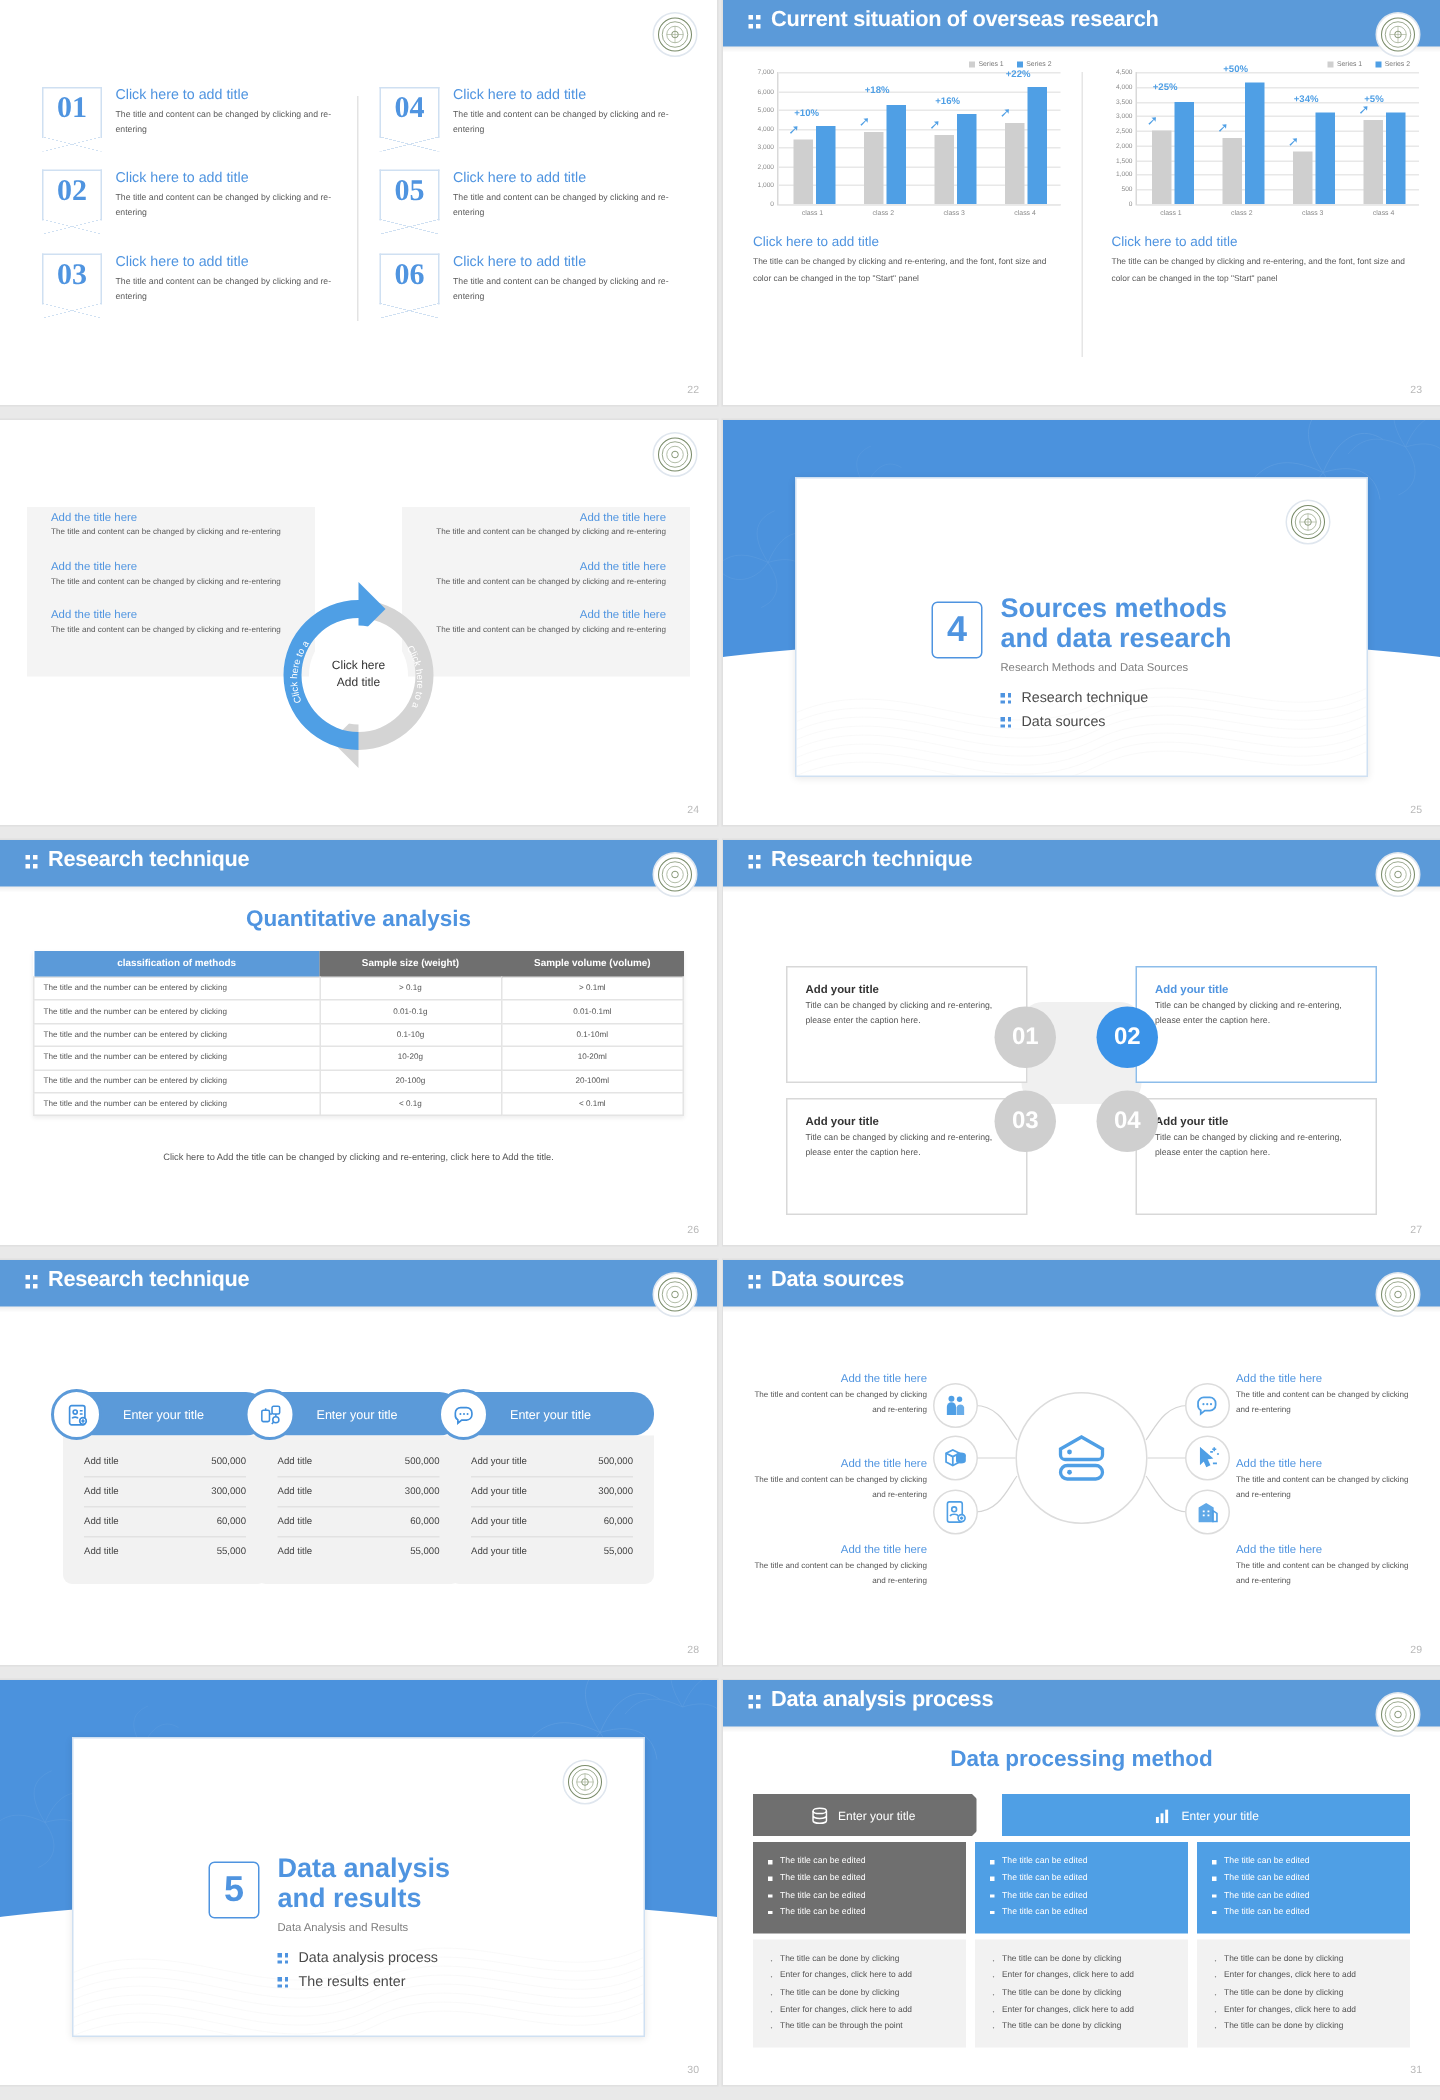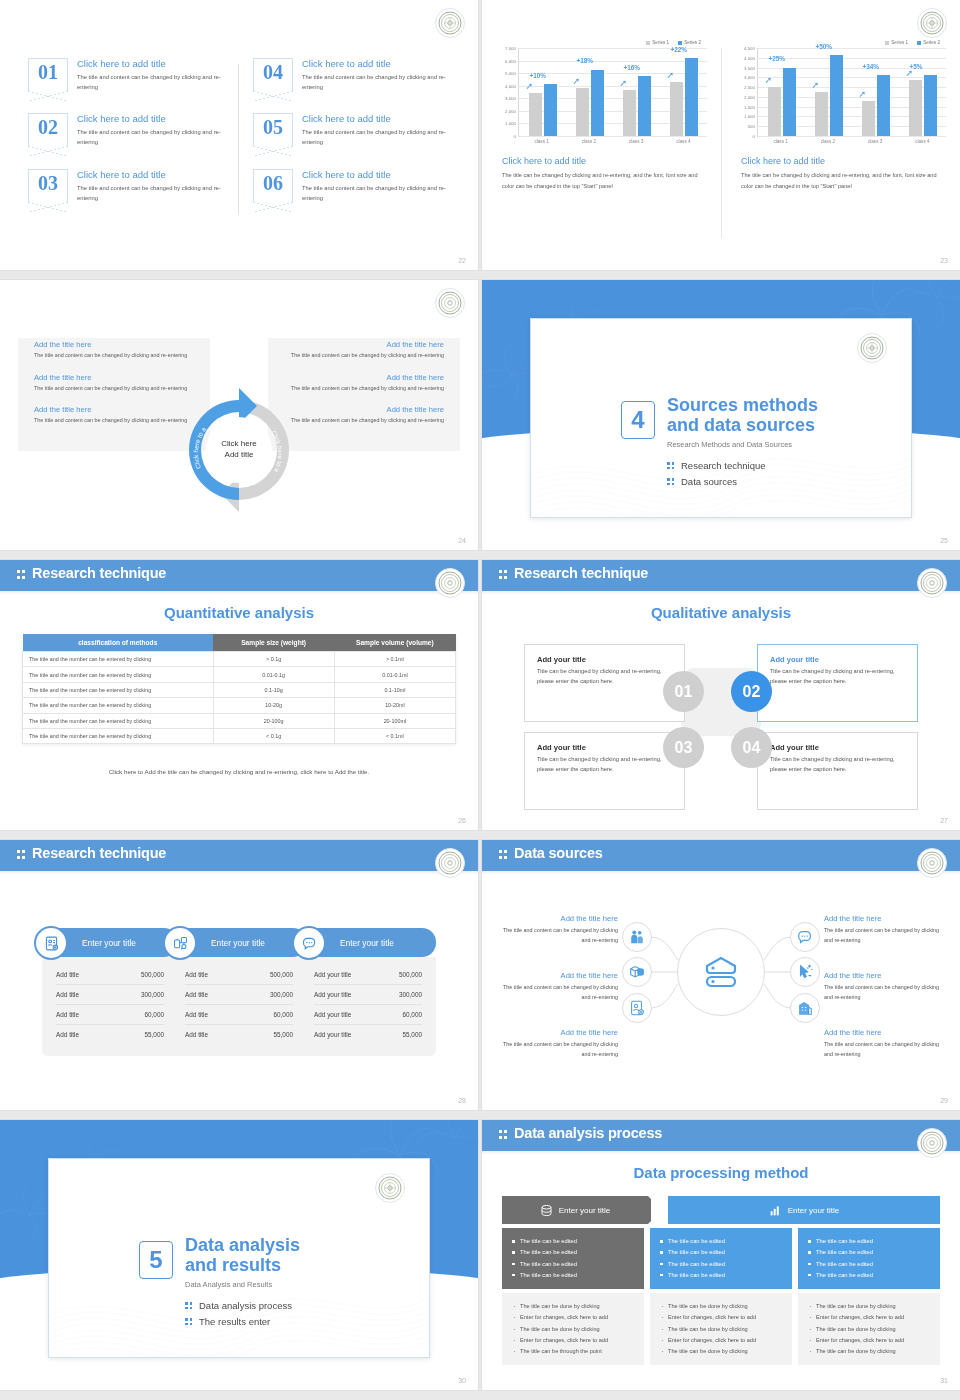--- a/index.html
+++ b/index.html
@@ -242,20 +242,29 @@
         <div class="itxt">
             <h3>Click here to add title</h3>
             <p>The title and content can be changed by clicking and re-entering</p>
           </div>
       </div>
     </div>
     <div class="pg">22</div>
   </div>
 
   <div class="slide s23">
+    <div class="hdr">
+      <div class="dots">
+          <i></i>
+          <i></i>
+          <i></i>
+          <i></i>
+        </div>
+      <h1>Current situation of overseas research</h1>
+    </div>
     <div class="seal">
       <svg width="24" height="24" viewBox="0 0 24 24">
           <circle cx="12" cy="12" r="11" fill="none" stroke="#7a8c6a" stroke-width=".7"></circle>
           <circle cx="12" cy="12" r="8.5" fill="none" stroke="#7a8c6a" stroke-width=".5"></circle>
           <circle cx="12" cy="12" r="5.5" fill="none" stroke="#9aa88c" stroke-width=".5"></circle>
           <circle cx="12" cy="12" r="2.2" fill="none" stroke="#7a8c6a" stroke-width=".6"></circle>
           <path d="M12 6.5v11M6.5 12h11" stroke="#9aa88c" stroke-width=".4"></path>
         </svg>
     </div>
     <div class="vline"></div>
@@ -506,21 +515,21 @@
         <svg width="24" height="24" viewBox="0 0 24 24">
             <circle cx="12" cy="12" r="11" fill="none" stroke="#7a8c6a" stroke-width=".7"></circle>
             <circle cx="12" cy="12" r="8.5" fill="none" stroke="#7a8c6a" stroke-width=".5"></circle>
             <circle cx="12" cy="12" r="5.5" fill="none" stroke="#9aa88c" stroke-width=".5"></circle>
             <circle cx="12" cy="12" r="2.2" fill="none" stroke="#7a8c6a" stroke-width=".6"></circle>
             <path d="M12 6.5v11M6.5 12h11" stroke="#9aa88c" stroke-width=".4"></path>
           </svg>
       </div>
       <div class="div-num">4</div>
       <div class="div-txt">
-        <h2><span>Sources methods</span><br><span>and data sources</span></h2>
+        <h2><span>Sources methods</span><br><span>and data research</span></h2>
         <h4>Research Methods and Data Sources</h4>
         <ul class="div-list">
           <li>
               <span class="bdots">
                 <i></i>
                 <i></i>
                 <i></i>
                 <i></i>
               </span>
               <span>Research technique</span>
@@ -615,21 +624,20 @@
       <h1>Research technique</h1>
     </div>
     <div class="seal">
       <svg width="24" height="24" viewBox="0 0 24 24">
           <circle cx="12" cy="12" r="11" fill="none" stroke="#7a8c6a" stroke-width=".7"></circle>
           <circle cx="12" cy="12" r="8.5" fill="none" stroke="#7a8c6a" stroke-width=".5"></circle>
           <circle cx="12" cy="12" r="5.5" fill="none" stroke="#9aa88c" stroke-width=".5"></circle>
           <circle cx="12" cy="12" r="2.2" fill="none" stroke="#7a8c6a" stroke-width=".6"></circle>
         </svg>
     </div>
-    <div class="sect-title">Qualitative analysis</div>
     <div class="qmid"></div>
     <div class="qual-box" style="left:42px;top:84px;">
       <h3>Add your title</h3>
       <p>Title can be changed by clicking and re-entering, please enter the caption here.</p>
     </div>
     <div class="qual-box active" style="right:42px;top:84px;">
       <h3>Add your title</h3>
       <p>Title can be changed by clicking and re-entering, please enter the caption here.</p>
     </div>
     <div class="qual-box" style="left:42px;top:172px;">

